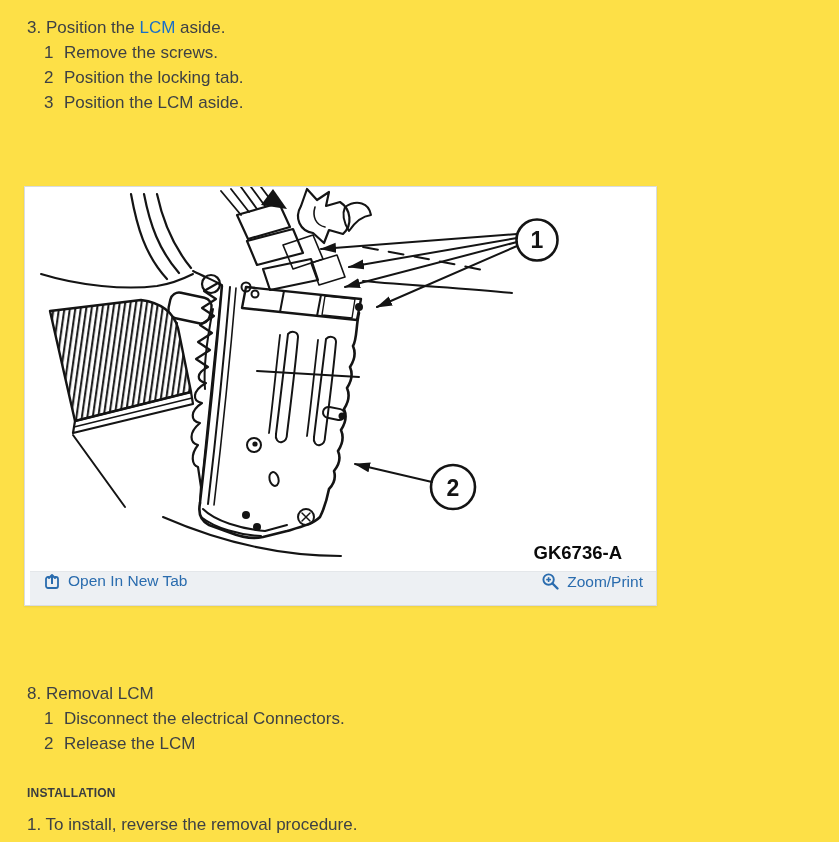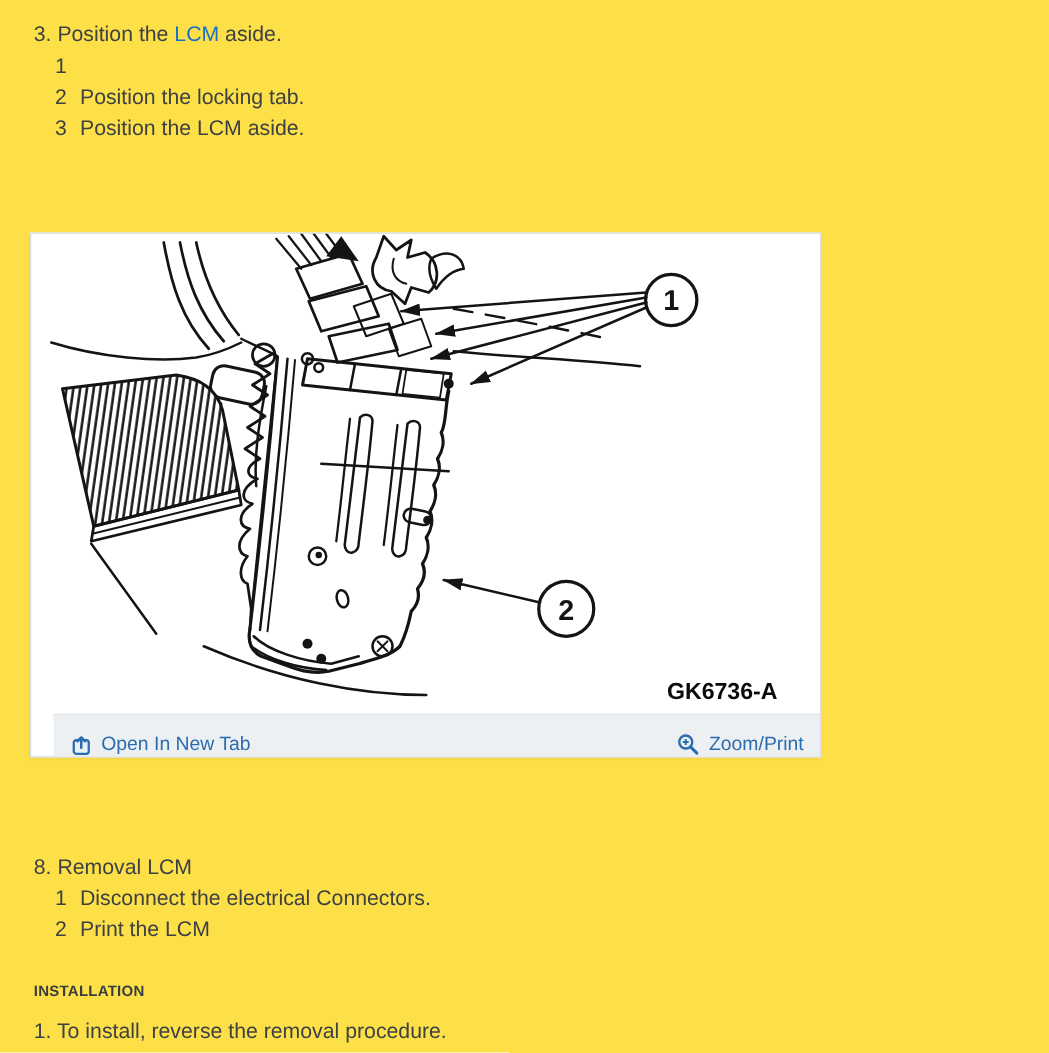--- a/index.html
+++ b/index.html
@@ -18,43 +18,44 @@
   .install-heading{font-weight:bold;color:#3a3d40;margin-top:25px;font-size:12px;letter-spacing:.2px;}
   .install-step{margin-top:6px;}
   
   .figure-frame{
     position:absolute;left:24px;top:186px;width:631px;height:418px;
     border:1px solid #d9dce0;background:#ffffff;
     box-shadow:0 1px 2px rgba(0,0,0,.07);
   }
   .figure-canvas{width:631px;height:383px;display:block;}
   .figure-toolbar{
-    position:absolute;left:18px;right:0;bottom:0;height:34px;
+    position:absolute;left:5px;right:0;bottom:0;height:34px;
     background:#edf0f3;border-top:1px solid #e4e7ea;
-    display:flex;align-items:flex-end;justify-content:space-between;
+    display:flex;align-items:flex-start;justify-content:space-between;
     padding:0 13px;box-sizing:border-box;
   }
   .toolbar-link{
     display:flex;align-items:center;gap:7px;
     color:#2a6cae;font-size:15.5px;font-weight:500;
     text-decoration:none;cursor:pointer;white-space:nowrap;
   }
   .toolbar-link svg{display:block;}
   
   .la{stroke:#141414;fill:none;stroke-linecap:round;stroke-linejoin:round;}
 </style>
 </head>
 <body>
 
 <div class="page">
 
   <div class="steps-top">
     <div class="step-main"><span>3. Position the </span><a class="inline-link">LCM</a><span> aside.</span></div>
     <div class="substep">
         <span class="num">1</span>
+        <span>Remove the screws.</span>
       </div>
     <div class="substep">
         <span class="num">2</span>
         <span>Position the locking tab.</span>
       </div>
     <div class="substep">
         <span class="num">3</span>
         <span>Position the LCM aside.</span>
       </div>
   </div>
@@ -202,19 +203,19 @@
   </div>
 
   <div class="steps-bottom">
     <div class="step-main">8. Removal LCM</div>
     <div class="substep">
         <span class="num">1</span>
         <span>Disconnect the electrical Connectors.</span>
       </div>
     <div class="substep">
         <span class="num">2</span>
-        <span>Print the LCM</span>
+        <span>Release the LCM</span>
       </div>
     <div class="install-heading">INSTALLATION</div>
     <div class="install-step">1. To install, reverse the removal procedure.</div>
   </div>
 
 </div>
 
 </body></html>

